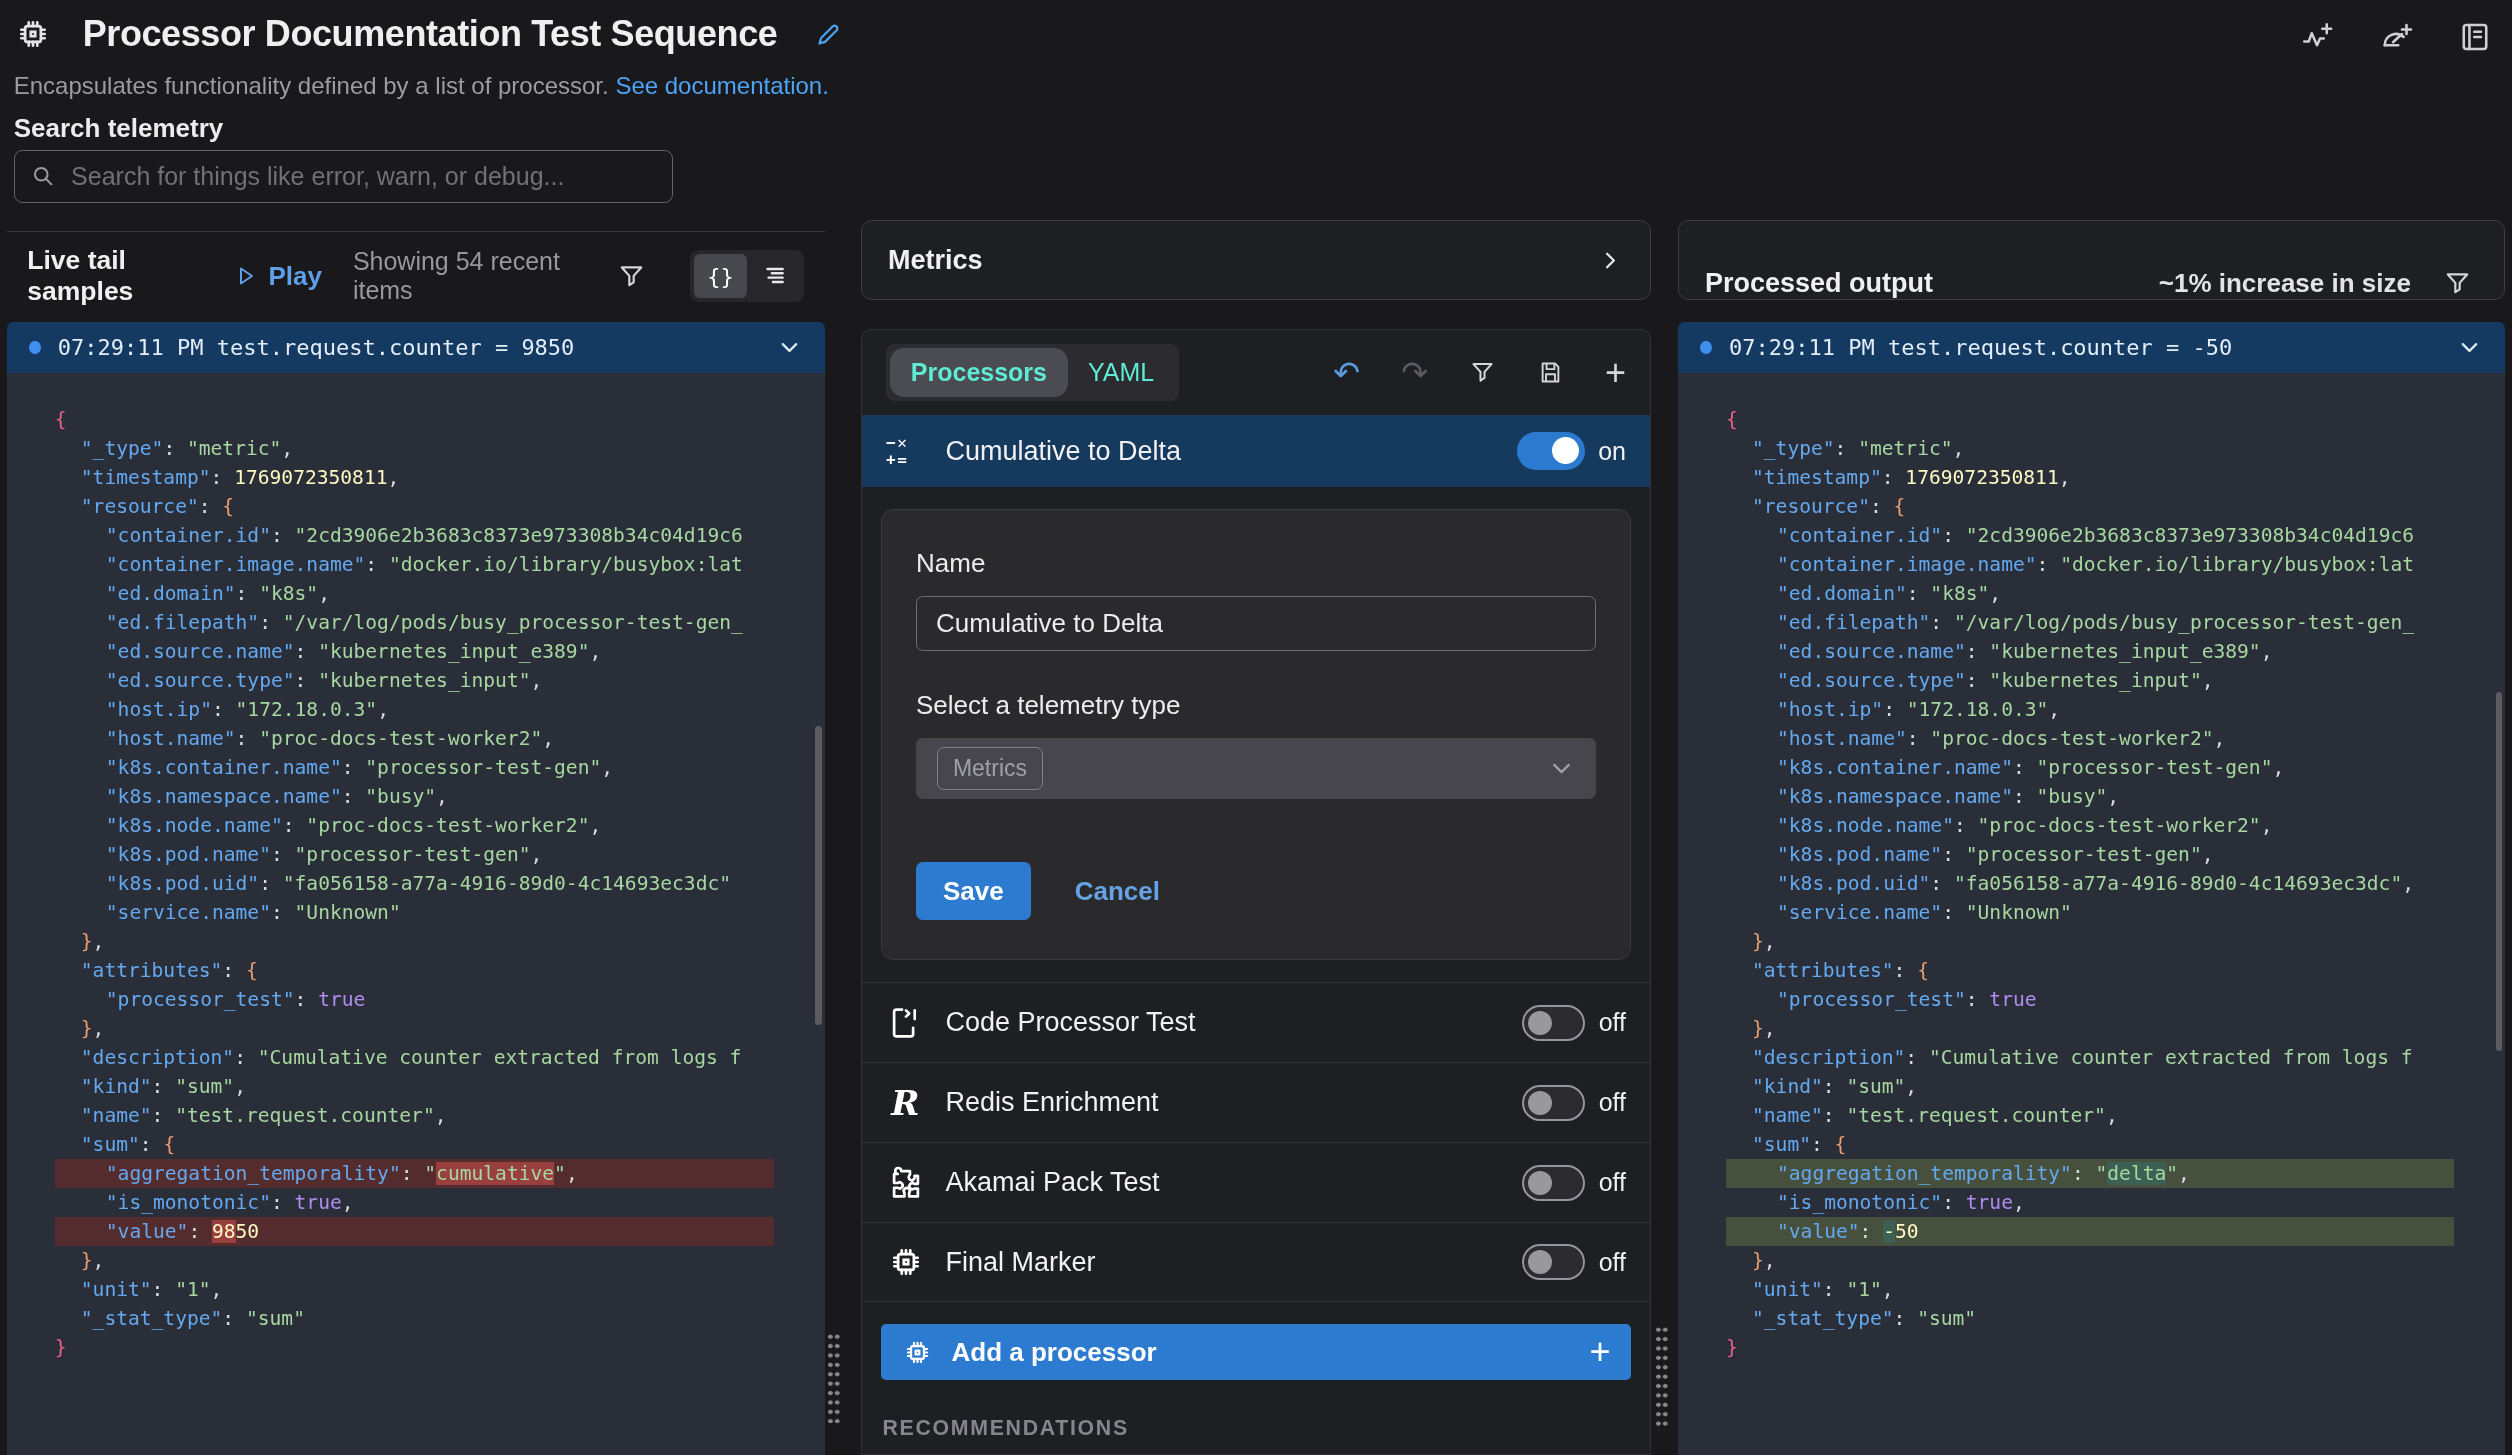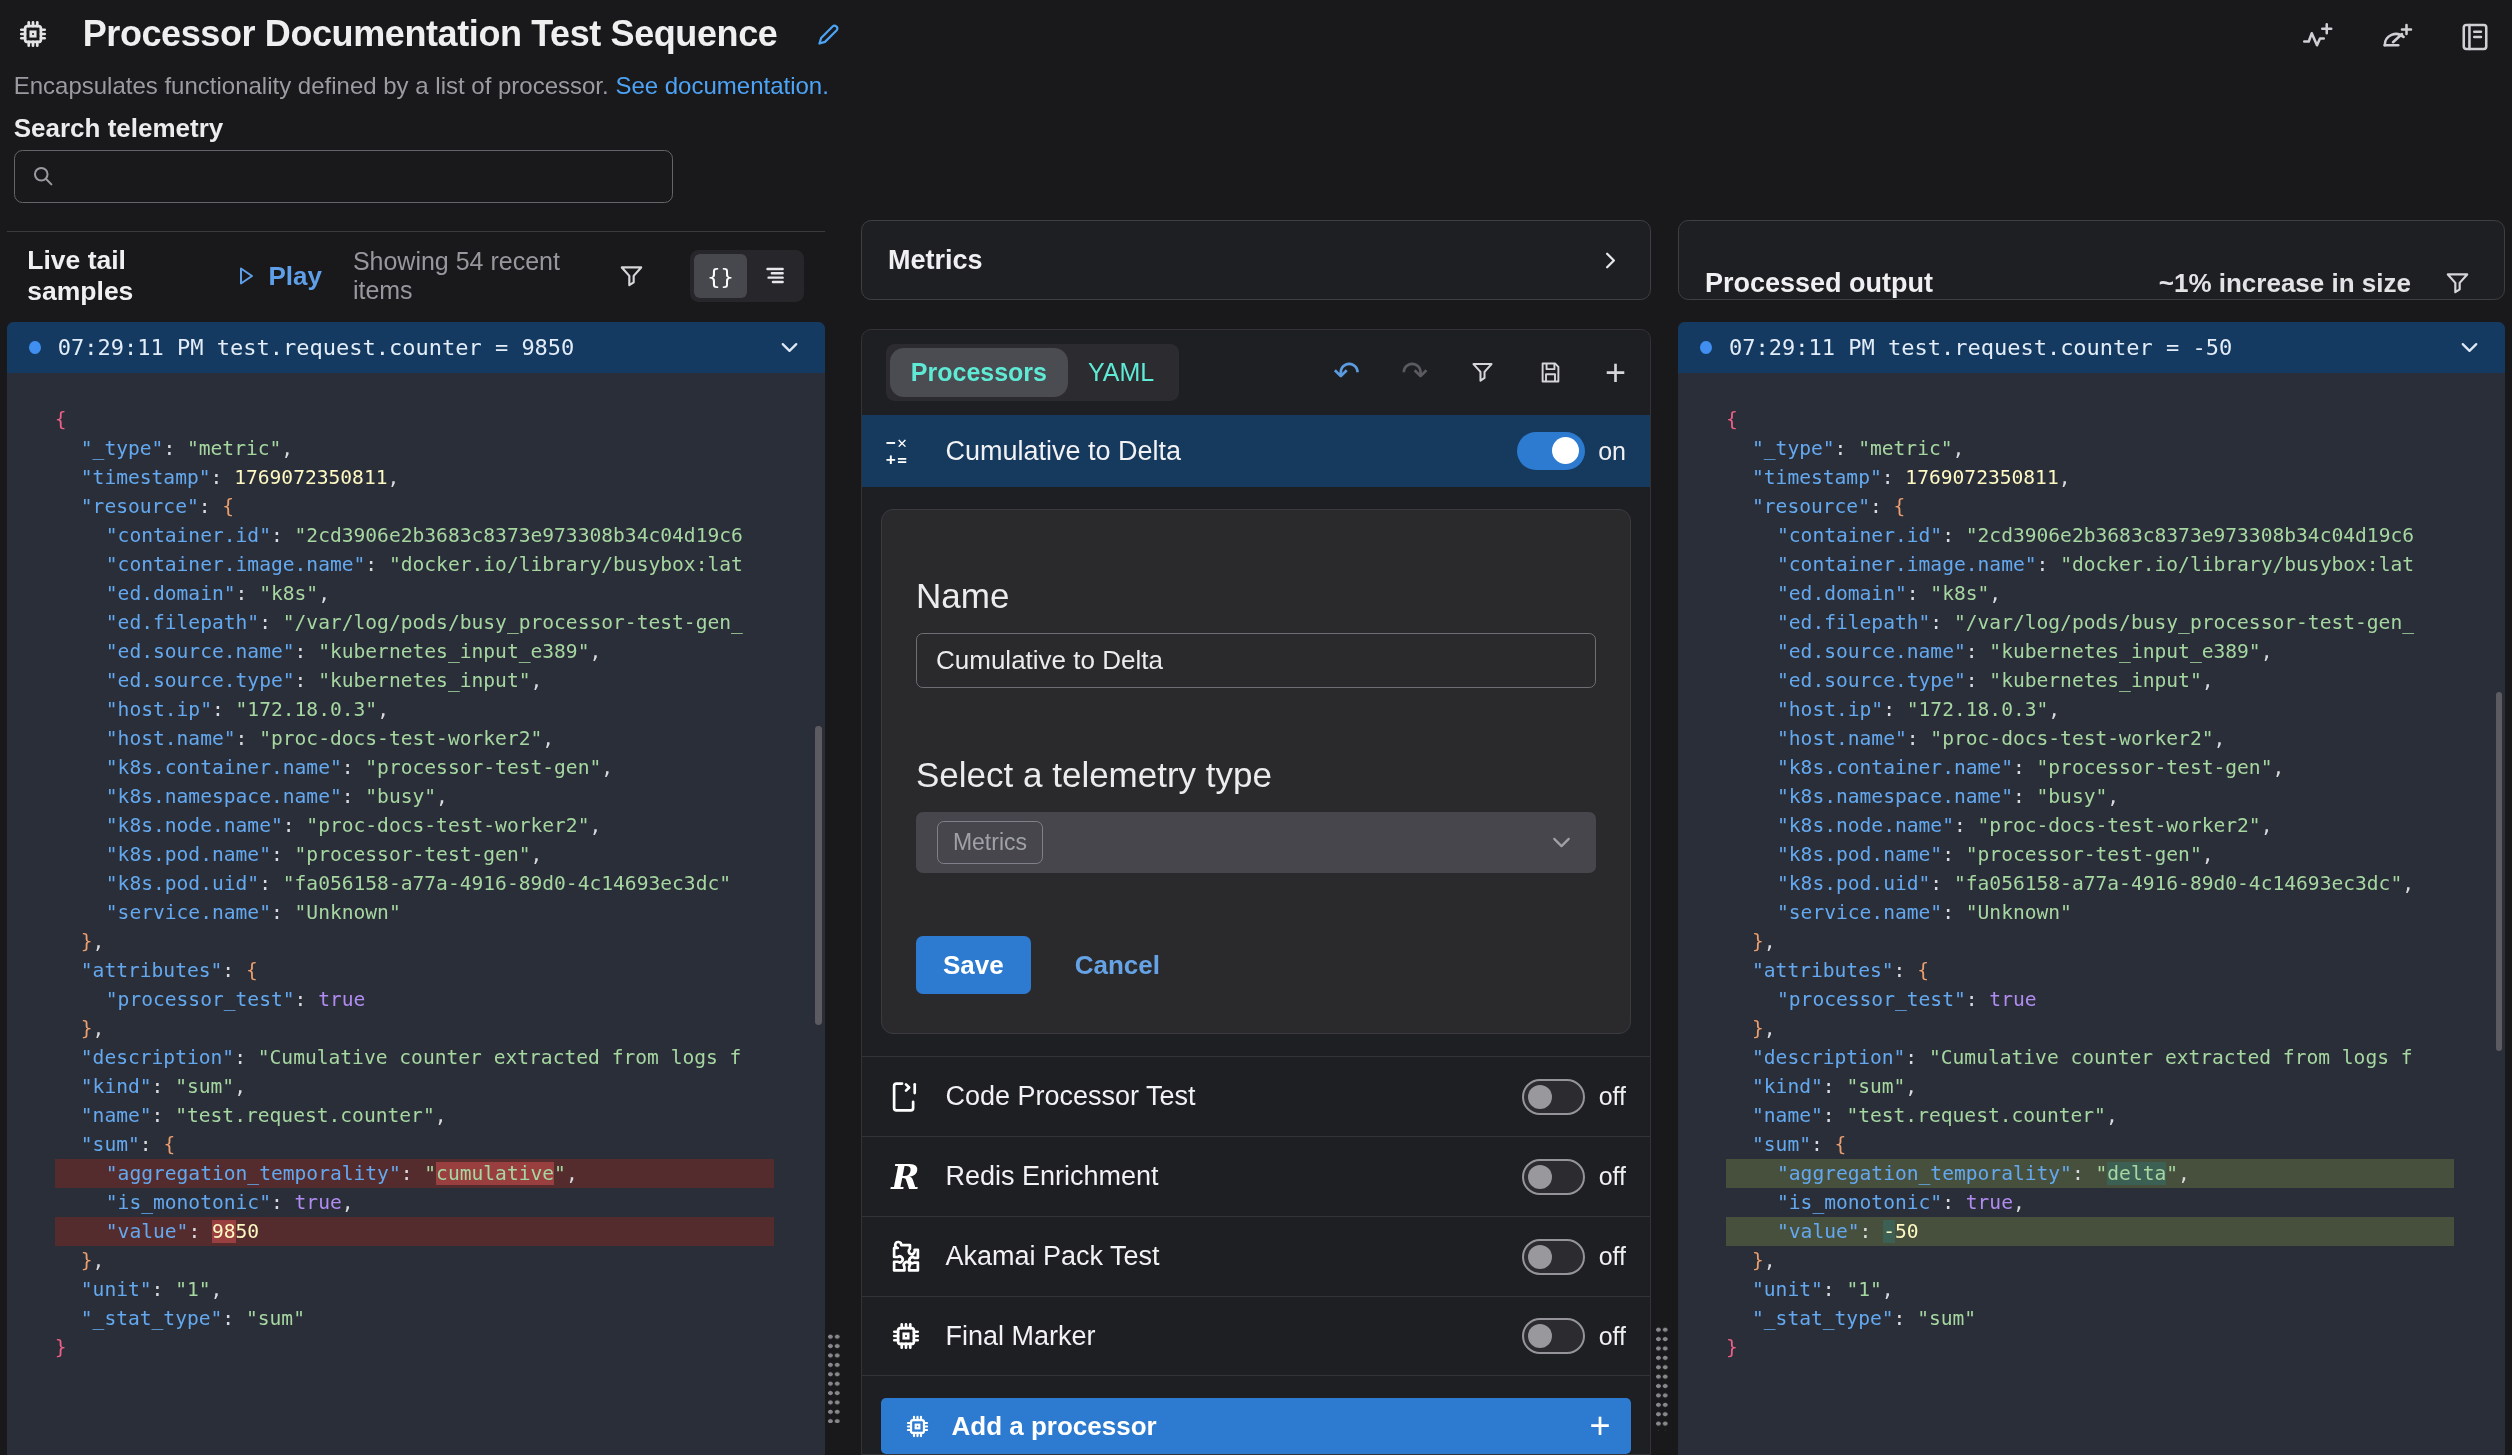--- a/index.html
+++ b/index.html
@@ -88,21 +88,21 @@
   .undo { color:#5b9ce0; } .redo { color:#5a5a60; }
   .plus-g { font-size:36px; font-weight:400; line-height:32px; color:#d6d6da; }
 
   .active-row { height:72px; background:#16395e; display:flex; align-items:center; padding:0 24px; cursor:pointer; }
   .math-ic { width:39px; color:#fff; font-family:"DejaVu Sans Mono",monospace; font-size:16px; font-weight:700;
     line-height:17px; letter-spacing:1.7px; }
   .row-name { font-size:27px; color:#f2f2f4; margin-left:20.5px; }
   .row-right { margin-left:auto; display:flex; align-items:center; }
 
   .form-card { margin:22px 19px 0; background:#2a2a2d; border:0.9px solid #3a3a3f; border-radius:12px; padding:38px 34px 39px; }
-  .f-label { font-size:35px; color:#ececee; margin-bottom:17px;margin-top:28px; }
+  .f-label { font-size:26px; color:#ececee; margin-bottom:17px; }
   .f-input { width:100%; height:55px; background:transparent; border:1.7px solid #6e6e74; border-radius:6.8px;
     color:#ececee; font-size:26px; padding:0 19px; font-family:"Liberation Sans",sans-serif; outline:none; }
   .f-gap { height:39px; } .f-gap-s { height:29px; }
   .dropdown { height:61px; background:#46464c; border-radius:6.8px; display:flex; align-items:center; padding:0 20.5px; cursor:default; }
   .dd-chip { border:1.7px solid #80808a; border-radius:6.8px; padding:6.8px 15.4px; color:#a0a0a8; font-size:23px; }
   .dd-chev { margin-left:auto; color:#a0a0a8; }
   .final-row { display:flex; align-items:center; gap:15.4px; }
   .final-lbl { font-size:26px; color:#ececee; }
   .qmark { width:27px; height:27px; border:1.7px solid #9a9aa0; border-radius:50%; color:#9a9aa0;
     font-size:18px; display:flex; align-items:center; justify-content:center; font-weight:700; cursor:pointer; }
@@ -174,20 +174,21 @@
 </div>
 
 <div class="abs search-label">Search telemetry</div>
 <div class="abs search-box">
   <span>
     <svg width="27" height="27" viewBox="0 0 24 24" fill="none" stroke="#9a9aa0" stroke-width="1.8" stroke-linecap="round">
       <circle cx="10" cy="10" r="5.6"></circle>
         <path d="M14.3 14.3L19 19"></path>
     </svg>
   </span>
+  <input type="text" placeholder="Search for things like error, warn, or debug..." style="">
 </div>
 
 <div class="abs lt-header">
   <span class="lt-title">Live tail samples</span>
   <button class="play-btn">
     <svg width="24" height="24" viewBox="0 0 24 24" fill="none" stroke="currentColor" stroke-width="2" stroke-linejoin="round">
         <path d="M7 4.5l11 7.5-11 7.5z"></path>
       </svg>
     <span>Play</span>
   </button>

